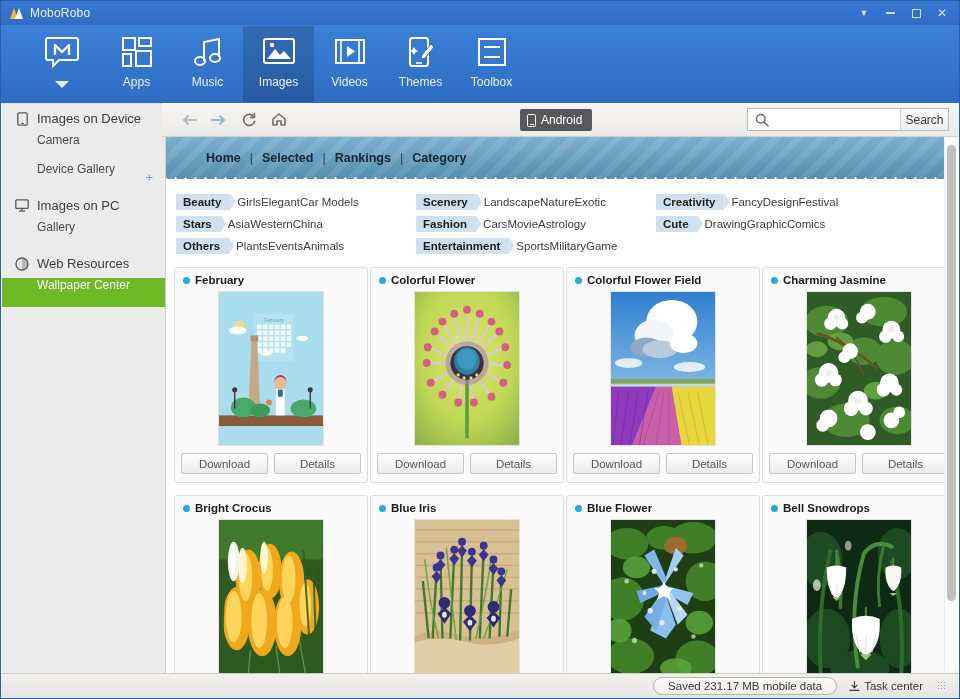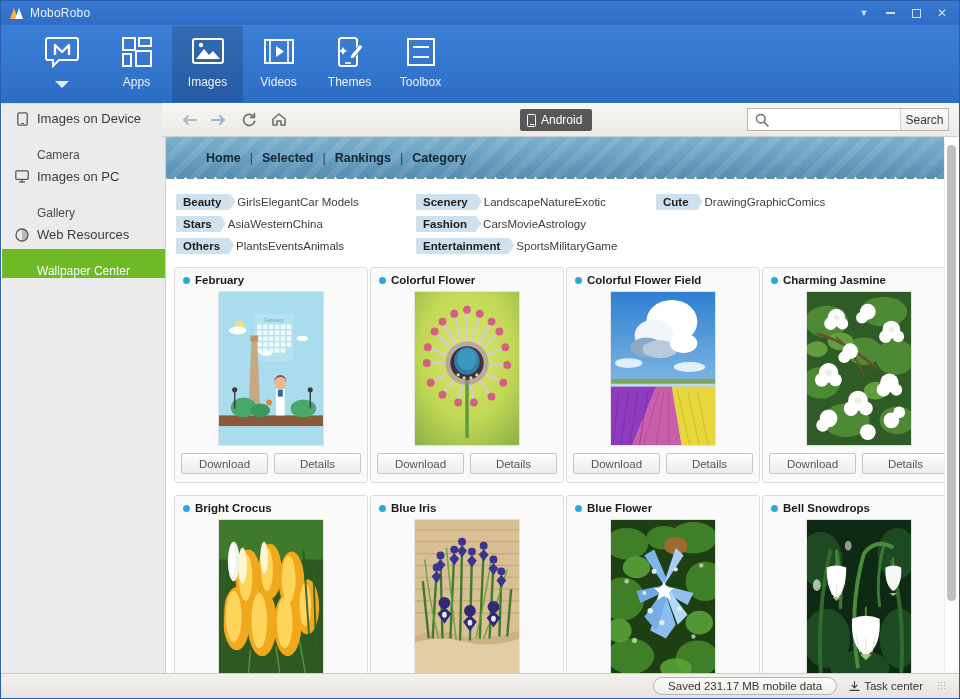--- a/index.html
+++ b/index.html
@@ -93,21 +93,21 @@
   }
   .side-group {
     display: flex; align-items: center; height: 29px; padding-left: 12px;
     font-size: 13px; color: #3b3b3b; cursor: default;
   }
   .side-group .gico {
     width: 16px; margin-right: 7px; display: flex; align-items: center;
     justify-content: center; color: #555;
   }
   .side-sub {
-    display: flex; align-items: flex-end; height: 29px; padding-left: 35px;
+    display: flex; align-items: flex-start; height: 29px; padding-left: 35px;
     font-size: 12px; color: #4a4a4a; cursor: default; position: relative;
   }
   .side-sub.selected {
     background: #6db926; color: #ffffff;
   }
   .side-plus {
     position: absolute; right: 12px; top: 50%; transform: translateY(-50%);
     color: #6a9bd8; font-size: 13px; line-height: 1;
   }
   .side-top-rule {
@@ -328,20 +328,30 @@
         <svg class="icn" width="30" height="30" viewBox="0 0 30 30">
           <rect x="1" y="1" width="12" height="12" fill="none" stroke="#fff" stroke-width="2"></rect>
           <rect x="17" y="1" width="12" height="8" fill="none" stroke="#fff" stroke-width="2"></rect>
           <rect x="1" y="17" width="8" height="12" fill="none" stroke="#fff" stroke-width="2"></rect>
           <rect x="14" y="14" width="15" height="15" fill="none" stroke="#fff" stroke-width="2"></rect>
         </svg>
       </div>
       <div class="lbl">Apps</div>
     </div>
 
+    <div class="nav-item">
+      <div class="ico">
+        <svg class="icn" width="28" height="30" viewBox="0 0 28 30">
+          <path d="M10 24 V5 L25 2 V20" fill="none" stroke="#fff" stroke-width="2"></path>
+          <ellipse cx="6" cy="24" rx="5" ry="4" fill="none" stroke="#fff" stroke-width="2"></ellipse>
+          <ellipse cx="21" cy="21" rx="5" ry="4" fill="none" stroke="#fff" stroke-width="2"></ellipse>
+        </svg>
+      </div>
+      <div class="lbl">Music</div>
+    </div>
 
     <div class="nav-item active">
       <div class="ico">
         <svg class="icn" width="32" height="28" viewBox="0 0 32 28">
           <rect x="1" y="1" width="30" height="24" rx="2" fill="none" stroke="#fff" stroke-width="2"></rect>
           <path d="M4 21 L12 11 L17 17 L21 13 L28 21 Z" fill="#fff"></path>
           <circle cx="9" cy="7" r="2.2" fill="#fff"></circle>
         </svg>
       </div>
       <div class="lbl">Images</div>
@@ -390,20 +400,24 @@
       <span class="gico">
         <svg class="icn" width="11" height="14" viewBox="0 0 11 14">
           <rect x="0.8" y="0.8" width="9.4" height="12.4" rx="1.3" fill="none" stroke="#5a5a5a" stroke-width="1.3"></rect>
           <line x1="4" y1="11.4" x2="7" y2="11.4" stroke="#5a5a5a" stroke-width="1"></line>
         </svg>
       </span>
       <span>Images on Device</span>
     </div>
     <div class="side-sub">
       <span>Camera</span>
+    </div>
+    <div class="side-sub">
+      <span>Device Gallery</span>
+      <span class="side-plus">+</span>
     </div>
 
     <div class="side-group">
       <span class="gico">
         <svg class="icn" width="14" height="13" viewBox="0 0 14 13">
           <rect x="0.8" y="0.8" width="12.4" height="8.6" rx="1" fill="none" stroke="#5a5a5a" stroke-width="1.3"></rect>
           <line x1="4" y1="12" x2="10" y2="12" stroke="#5a5a5a" stroke-width="1.3"></line>
           <line x1="7" y1="9.5" x2="7" y2="12" stroke="#5a5a5a" stroke-width="1.3"></line>
         </svg>
       </span>
@@ -531,20 +545,28 @@
           <span class="cat-head">Entertainment</span>
           <span class="cat-links">
             <span>Sports</span>
             <span>Military</span>
             <span>Game</span>
           </span>
         </div>
       </div>
 
       <div class="cat-col">
+        <div class="cat-row">
+          <span class="cat-head">Creativity</span>
+          <span class="cat-links">
+            <span>Fancy</span>
+            <span>Design</span>
+            <span>Festival</span>
+          </span>
+        </div>
         <div class="cat-row">
           <span class="cat-head">Cute</span>
           <span class="cat-links">
             <span>Drawing</span>
             <span>Graphic</span>
             <span>Comics</span>
           </span>
         </div>
       </div>
     </div>

